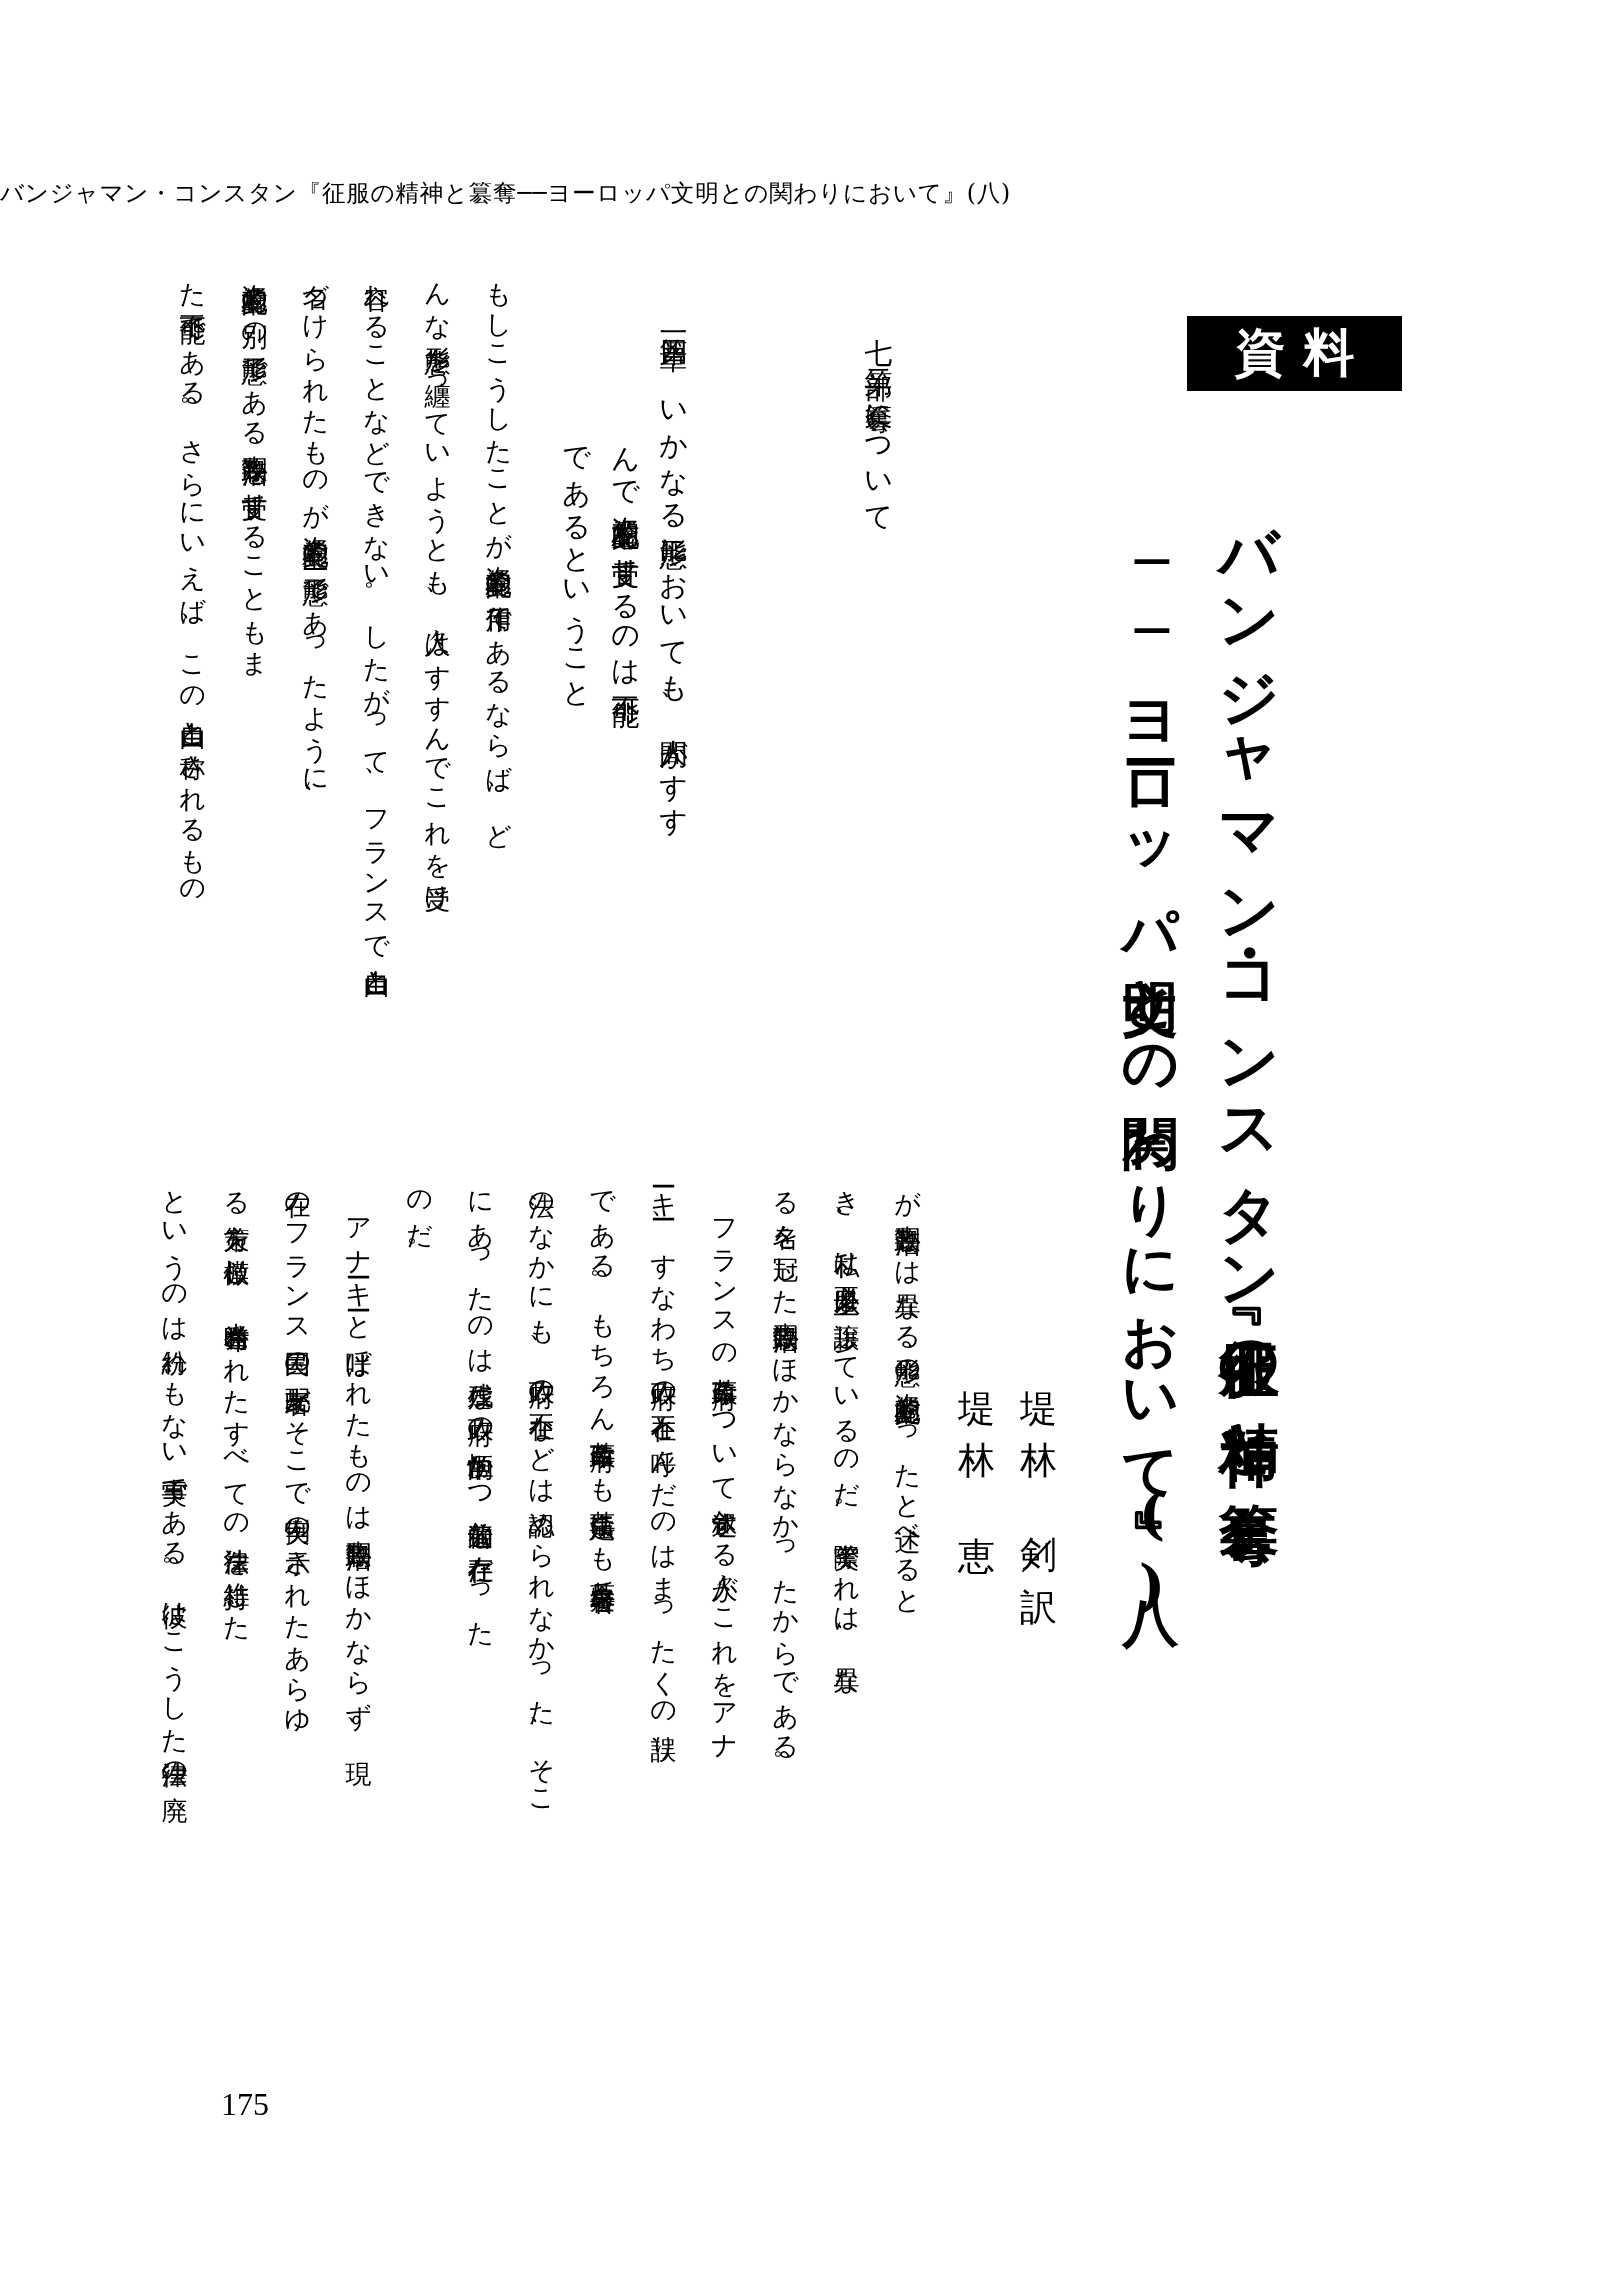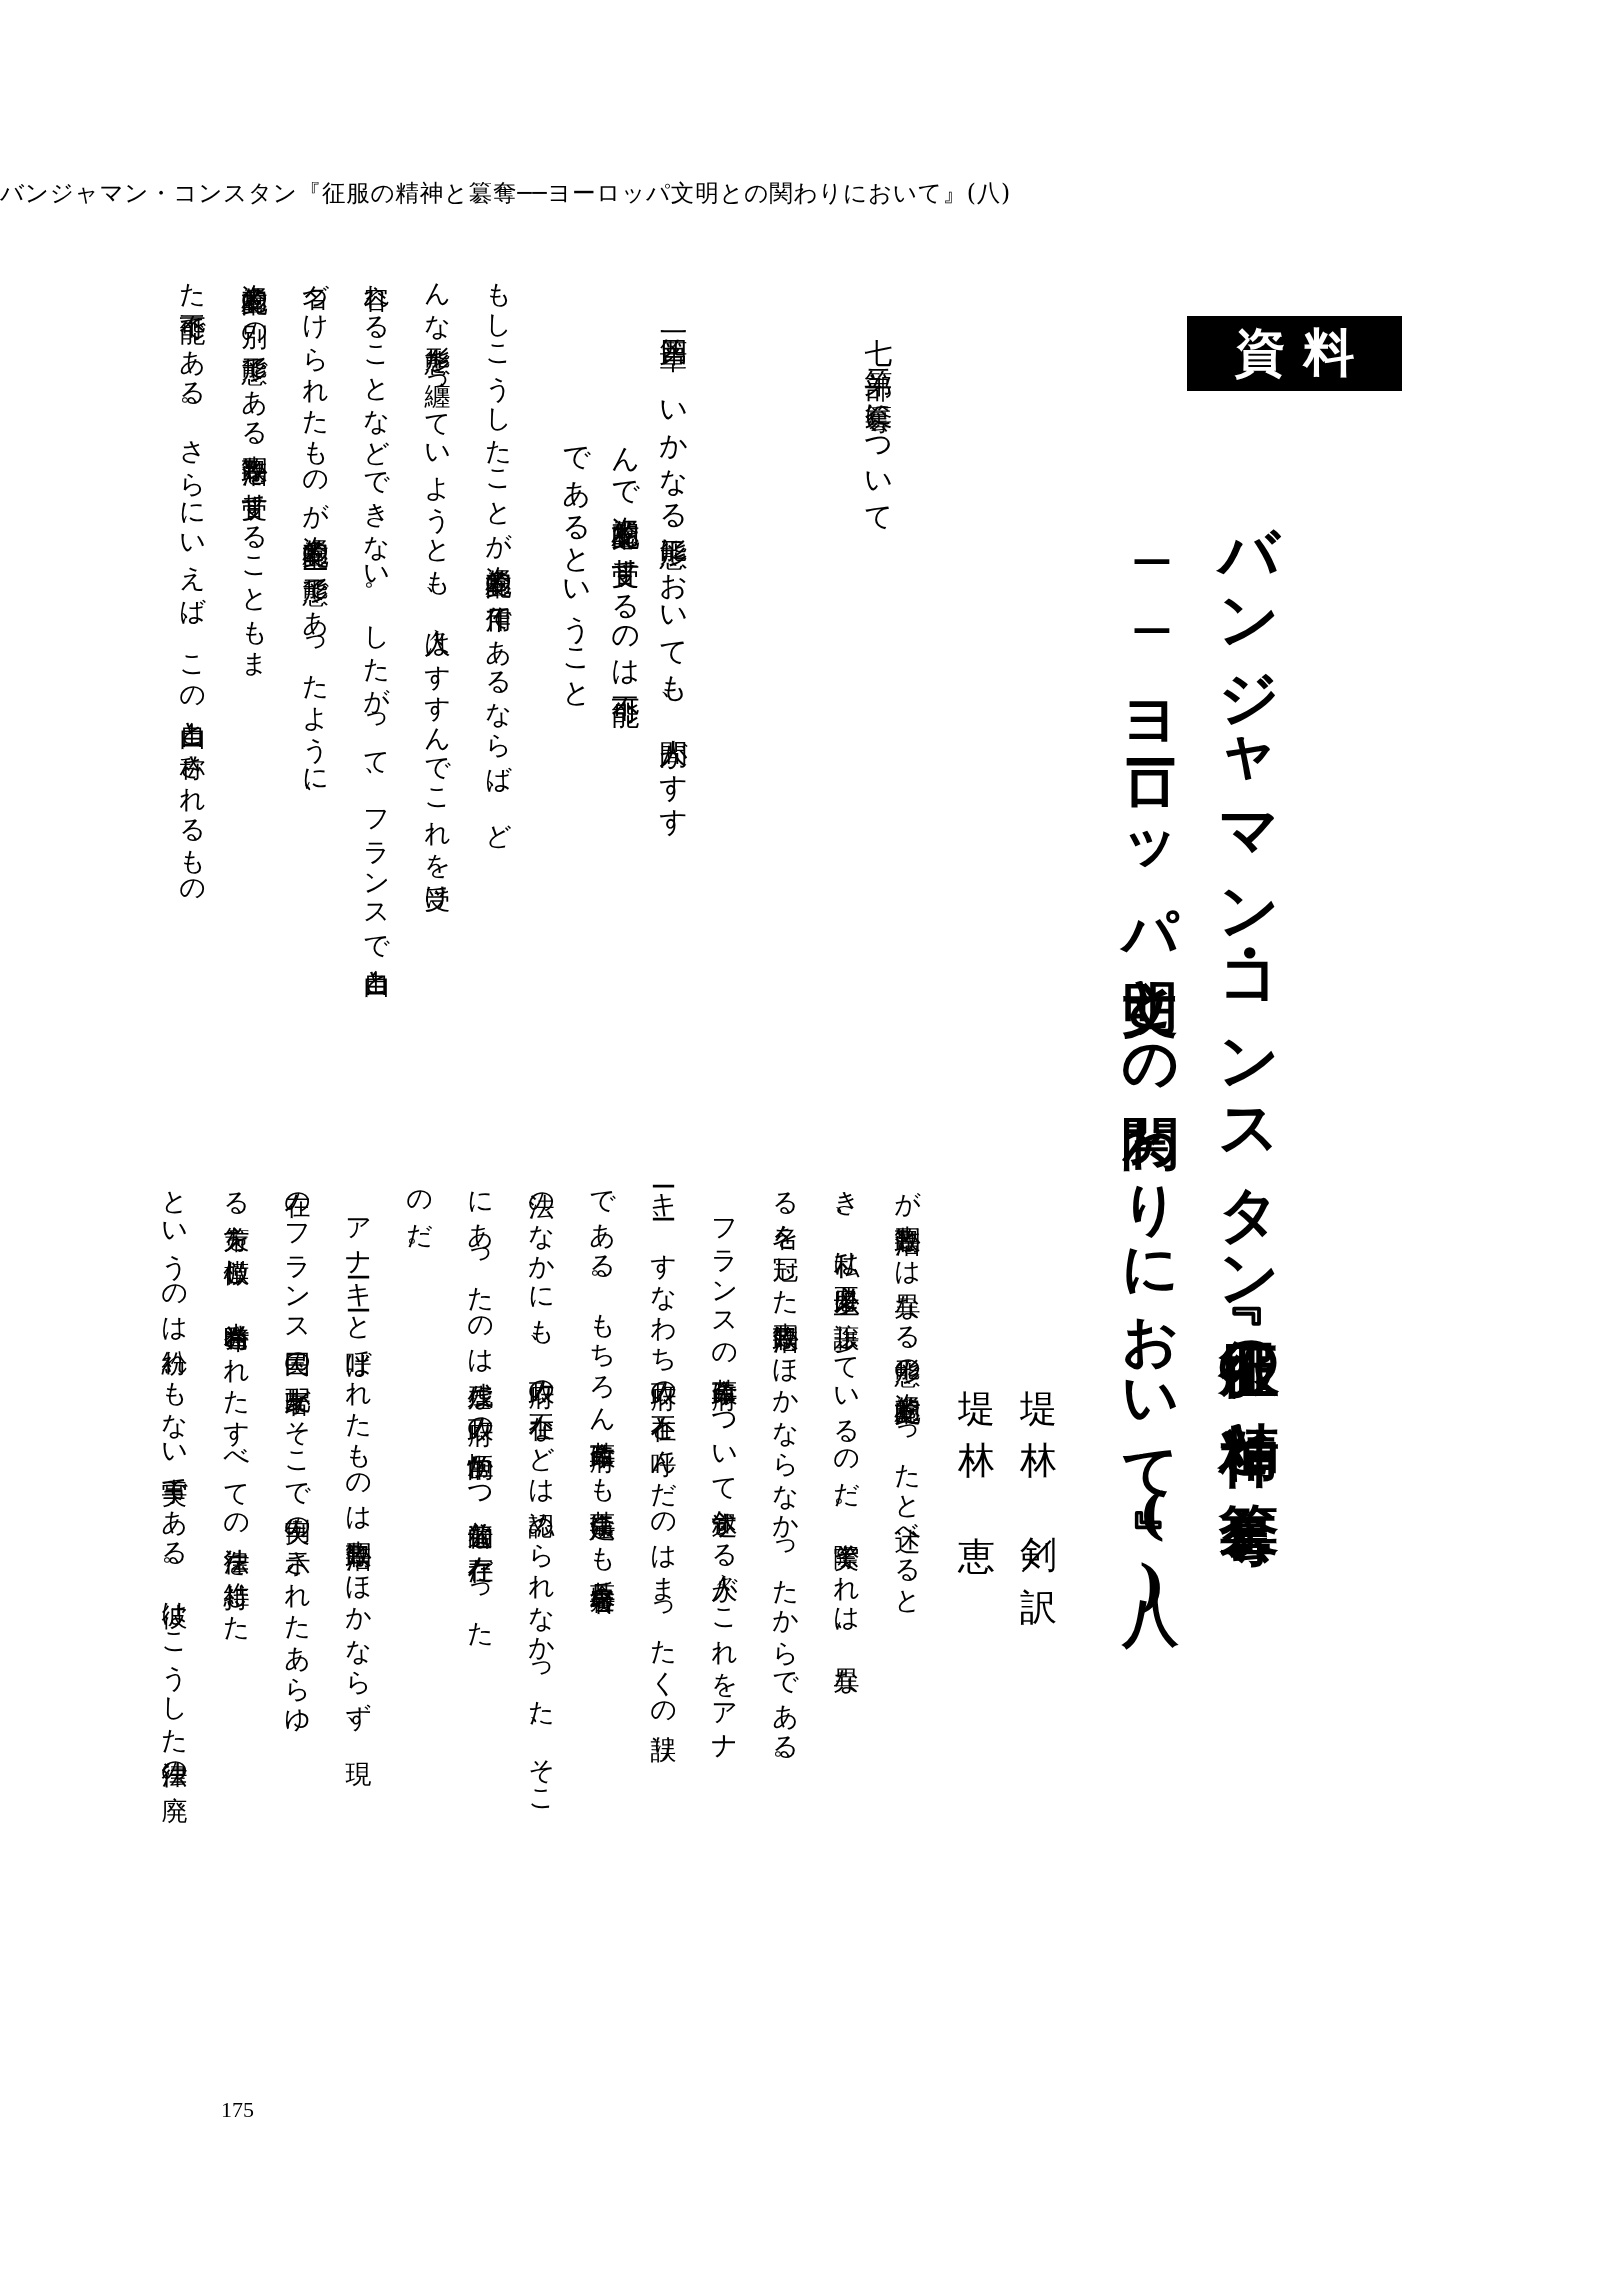--- a/index.html
+++ b/index.html
@@ -29,21 +29,21 @@
     font-size: 23.6px;
     letter-spacing: 0.7px;
     font-family: "DejaVu Serif", "Liberation Serif", serif;
   }
 
   
   .page-number {
     position: absolute;
     left: 221px;
     bottom: 172px;
-    font-size: 22px;
+    font-size: 32px;
     font-family: "Liberation Serif", serif;
   }
 
   
   .vtext {
     writing-mode: vertical-rl;
     text-orientation: upright;
     font-family: "DejaVu Serif", "Liberation Serif", serif;
     line-height: 1.0;
     white-space: pre-wrap;

